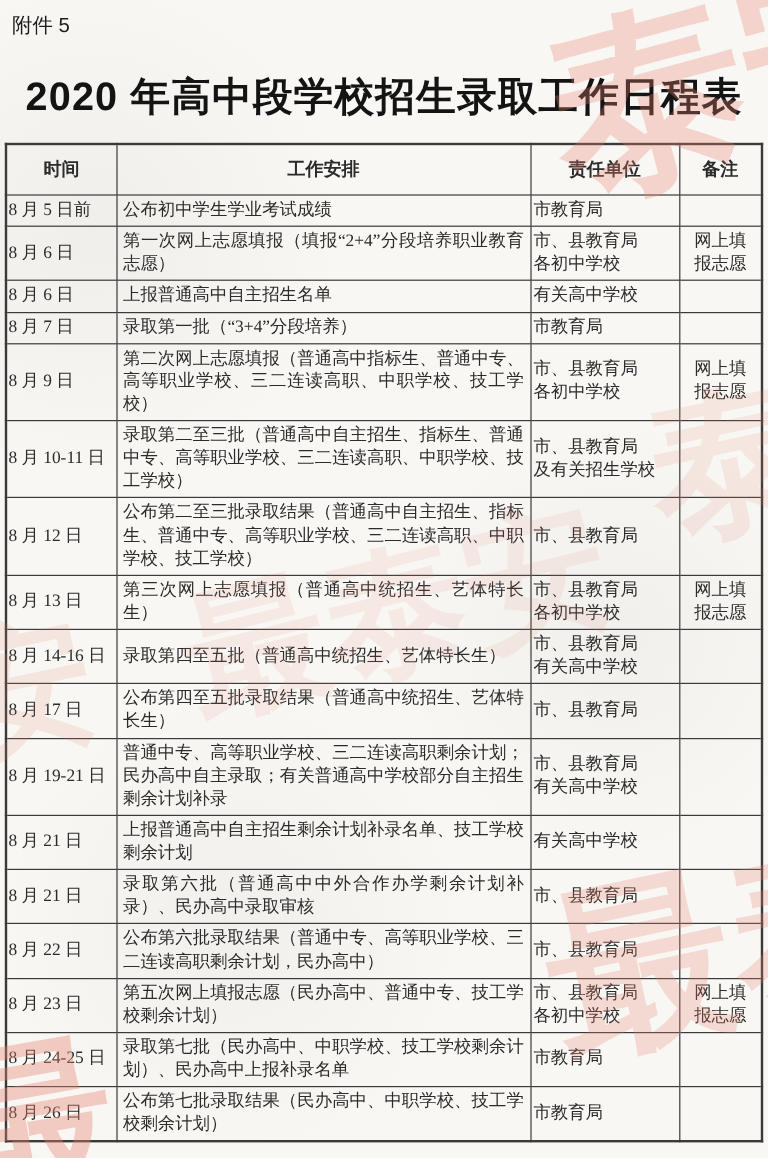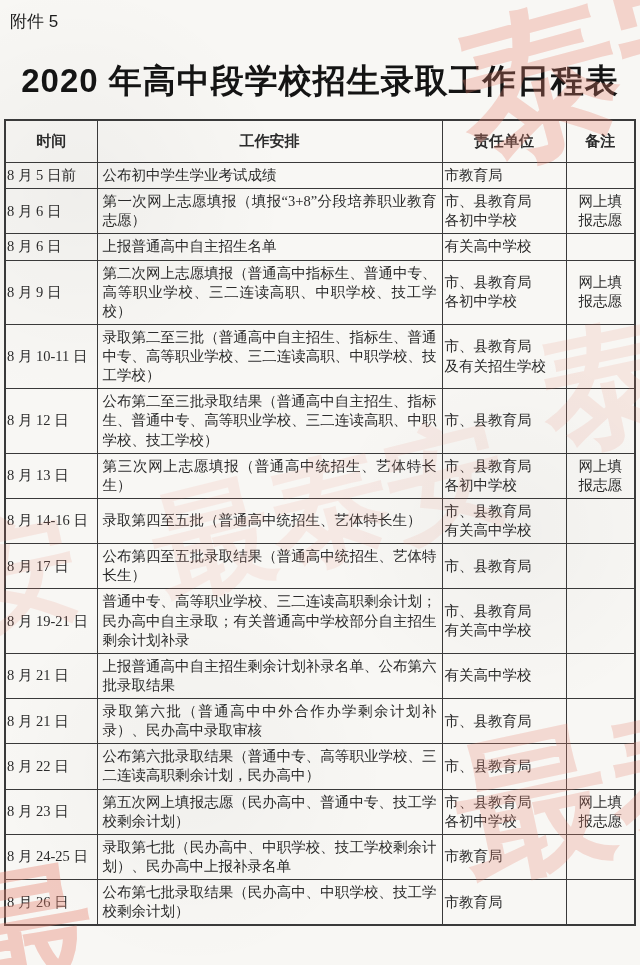--- a/index.html
+++ b/index.html
@@ -107,33 +107,39 @@
     </thead>
     <tbody>
         <tr>
           <td class="time-cell">8 月 5 日前</td>
           <td class="work-cell">公布初中学生学业考试成绩</td>
           <td class="unit-cell">市教育局</td>
           <td class="remark-cell"></td>
         </tr>
         <tr>
           <td class="time-cell">8 月 6 日</td>
-          <td class="work-cell">第一次网上志愿填报（填报“3+8”分段培养职业教育志愿）</td>
+          <td class="work-cell">第一次网上志愿填报（填报“2+4”分段培养职业教育志愿）</td>
           <td class="unit-cell">市、县教育局
 各初中学校</td>
           <td class="remark-cell">网上填
 报志愿</td>
         </tr>
         <tr>
           <td class="time-cell">8 月 6 日</td>
           <td class="work-cell">上报普通高中自主招生名单</td>
           <td class="unit-cell">有关高中学校</td>
           <td class="remark-cell"></td>
         </tr>
         <tr>
+          <td class="time-cell">8 月 7 日</td>
+          <td class="work-cell">录取第一批（“3+4”分段培养）</td>
+          <td class="unit-cell">市教育局</td>
+          <td class="remark-cell"></td>
+        </tr>
+        <tr>
           <td class="time-cell">8 月 9 日</td>
           <td class="work-cell">第二次网上志愿填报（普通高中指标生、普通中专、高等职业学校、三二连读高职、中职学校、技工学校）</td>
           <td class="unit-cell">市、县教育局
 各初中学校</td>
           <td class="remark-cell">网上填
 报志愿</td>
         </tr>
         <tr>
           <td class="time-cell">8 月 10-11 日</td>
           <td class="work-cell">录取第二至三批（普通高中自主招生、指标生、普通中专、高等职业学校、三二连读高职、中职学校、技工学校）</td>
@@ -170,21 +176,21 @@
         </tr>
         <tr>
           <td class="time-cell">8 月 19-21 日</td>
           <td class="work-cell">普通中专、高等职业学校、三二连读高职剩余计划；民办高中自主录取；有关普通高中学校部分自主招生剩余计划补录</td>
           <td class="unit-cell">市、县教育局
 有关高中学校</td>
           <td class="remark-cell"></td>
         </tr>
         <tr>
           <td class="time-cell">8 月 21 日</td>
-          <td class="work-cell">上报普通高中自主招生剩余计划补录名单、公布第六批录取结果</td>
+          <td class="work-cell">上报普通高中自主招生剩余计划补录名单、技工学校剩余计划</td>
           <td class="unit-cell">有关高中学校</td>
           <td class="remark-cell"></td>
         </tr>
         <tr>
           <td class="time-cell">8 月 21 日</td>
           <td class="work-cell">录取第六批（普通高中中外合作办学剩余计划补录）、民办高中录取审核</td>
           <td class="unit-cell">市、县教育局</td>
           <td class="remark-cell"></td>
         </tr>
         <tr>

